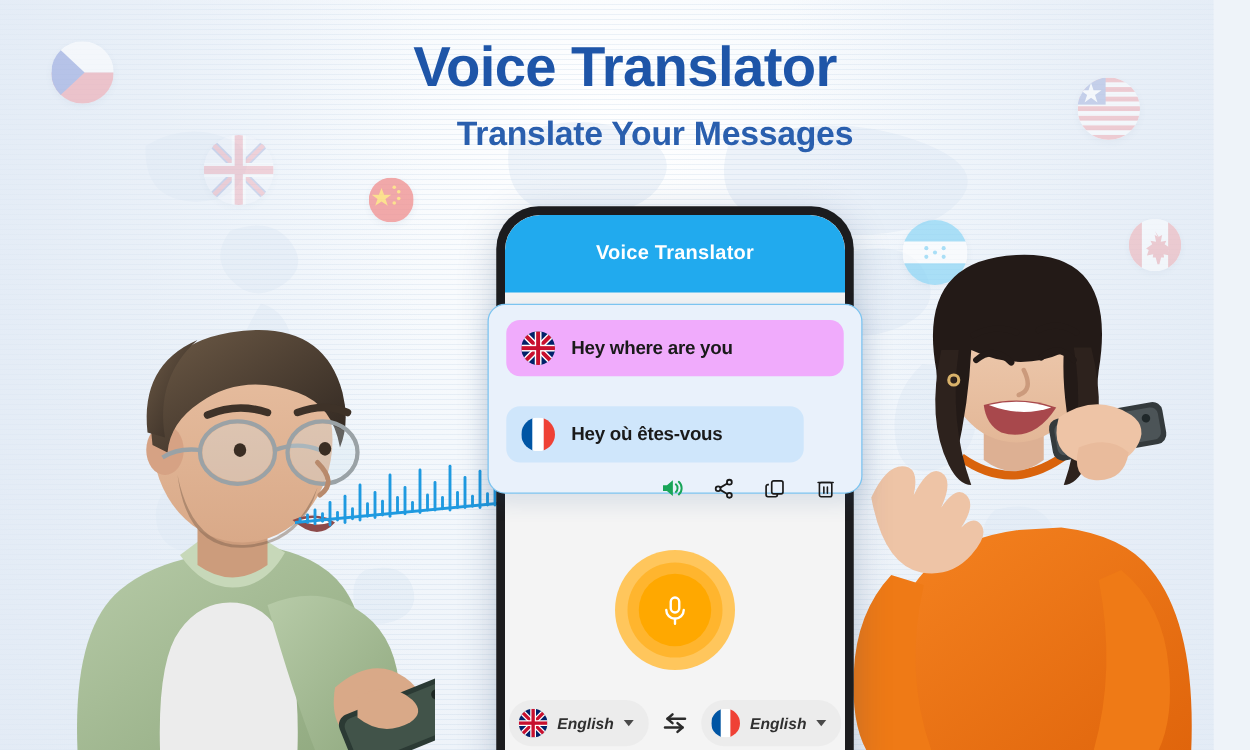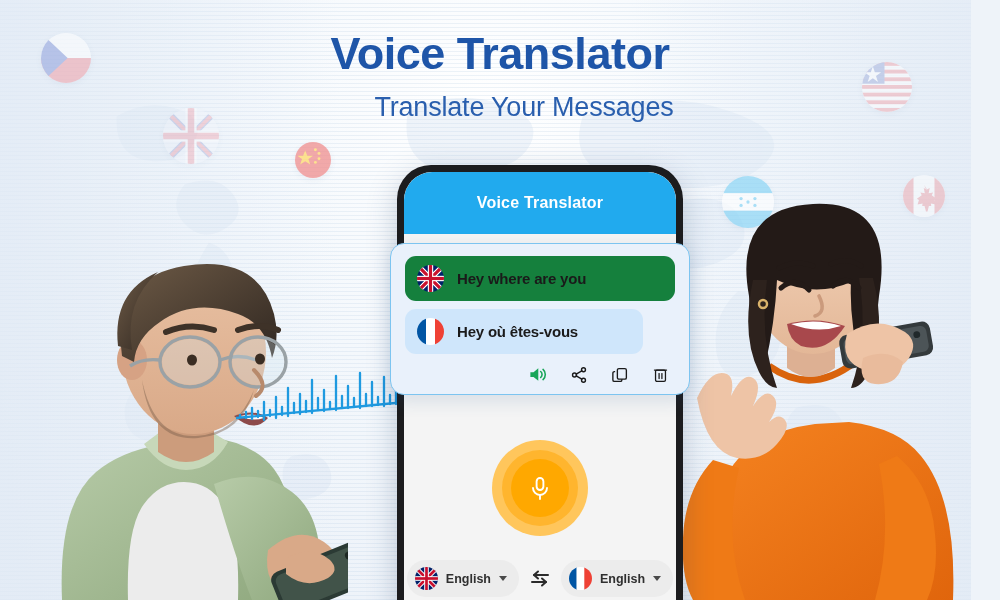--- a/index.html
+++ b/index.html
@@ -45,21 +45,21 @@
   .title-wrap {
     position:absolute; left:0; top:30px; width:1000px;
     text-align:center; z-index:6;
   }
   .title {
     font-size:45px; font-weight:bold; color:#1e55a8;
     letter-spacing:-.5px; line-height:1.05;
   }
   .subtitle {
     margin-top:15px;
-    font-size:27px; font-weight:normal; color:#2a5fae;
+    font-size:27px; font-weight:bold; color:#2a5fae;
     letter-spacing:-.2px;
     margin-left:48px;
   }
 
   
   .flagdot {
     position:absolute; border-radius:50%; overflow:hidden; z-index:3;
     box-shadow:0 2px 6px rgba(90,120,160,.12);
   }
 
@@ -116,21 +116,21 @@
   }
   .mic-core {
     width:58px; height:58px; border-radius:50%;
     background:#ffa800;
     display:flex; align-items:center; justify-content:center;
   }
 
   
   .lang-bar {
     position:absolute; left:0; right:0; bottom:18px;
-    display:flex; align-items:center; justify-content:center; gap:10px;
+    display:flex; align-items:center; justify-content:center; gap:10px;font-style:italic;
   }
   .lang-pill {
     display:flex; align-items:center; gap:8px;
     background:#ececec; border-radius:22px;
     padding:7px 12px 7px 8px;
     min-width:100px;
   }
   .lang-pill .flag-sm { width:23px; height:23px; border-radius:50%; overflow:hidden; flex:none; }
   .lang-label { font-size:12.5px; color:#303030; font-weight:bold; }
   .caret {
@@ -146,21 +146,21 @@
     border:1.4px solid #7cc4f0;
     border-radius:14px;
     z-index:9;
     box-shadow:0 6px 18px rgba(40,90,150,.14);
     padding:12px 14px 10px 14px;
   }
   .tr-row {
     display:flex; align-items:center; gap:13px;
     border-radius:11px; padding:9px 12px;
   }
-  .tr-row.src { background:#15803d; }
+  .tr-row.src { background:#f0abfc; }
   .tr-row.dst { background:#cfe6fb; width:88%; }
   .tr-flag { width:27px; height:27px; border-radius:50%; overflow:hidden; flex:none; }
   .tr-text { font-size:15px; color:#1a1a1a; font-weight:bold; letter-spacing:-.2px; }
   .tr-actions {
     display:flex; align-items:center; justify-content:flex-end;
     gap:23px; margin-top:11px; padding-right:6px;
   }
   .tr-actions > span { display:flex; cursor:pointer; }
 </style>
 </head>
@@ -500,21 +500,21 @@
           <path d="M0 0 L60 60 M60 0 L0 60" stroke="#C8102E" stroke-width="7"></path>
           <rect x="24" y="0" width="12" height="60" fill="#fff"></rect>
           <rect x="0" y="24" width="60" height="12" fill="#fff"></rect>
           <rect x="26.5" y="0" width="7" height="60" fill="#C8102E"></rect>
           <rect x="0" y="26.5" width="60" height="7" fill="#C8102E"></rect>
         </svg>
       </span>
       <span class="tr-text">Hey where are you</span>
     </div>
 
-    <div class="tr-row dst" style="margin-top:8px">
+    <div class="tr-row dst" style="margin-top:24px">
       <span class="tr-flag">
         <svg viewBox="0 0 60 60" width="100%" height="100%">
           <rect x="0" width="20" height="60" fill="#0055A4"></rect>
           <rect x="20" width="20" height="60" fill="#FFFFFF"></rect>
           <rect x="40" width="20" height="60" fill="#EF4135"></rect>
         </svg>
       </span>
       <span class="tr-text">Hey où êtes-vous</span>
     </div>
 

